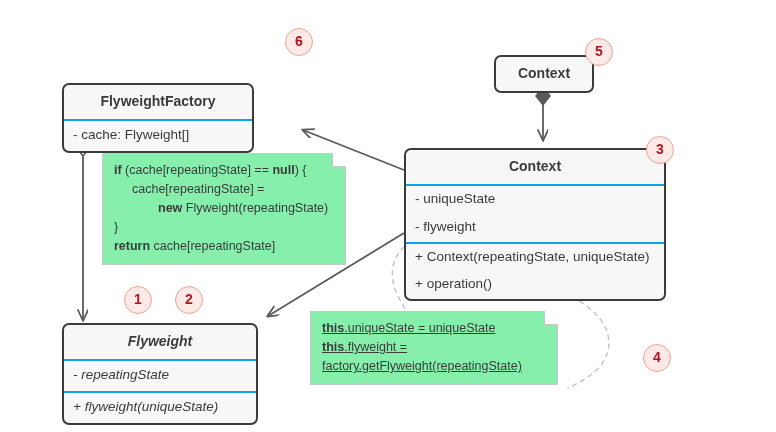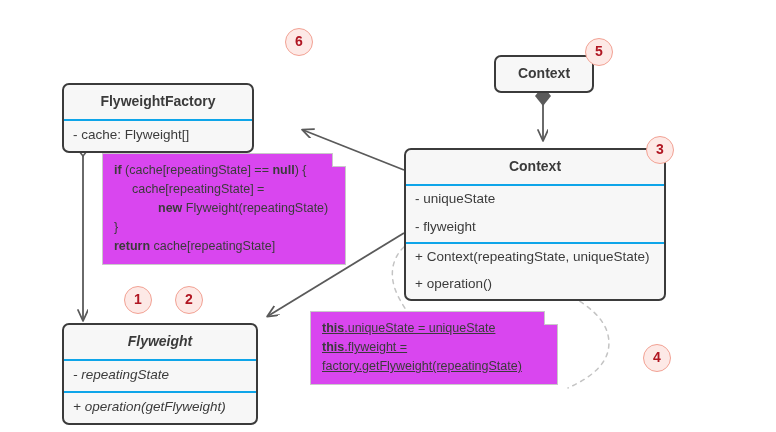--- a/index.html
+++ b/index.html
@@ -55,21 +55,21 @@
   }
   .uml .compact {
     padding-top: 4px;
     padding-bottom: 5px;
   }
 
   
   .note {
     position: absolute;
     box-sizing: border-box;
-    background: #d946ef;
+    background: #86efac;
     border: 1px solid #c9c9c9;
     font-size: 12.5px;
     color: #3b3b3b;
     line-height: 1.52;
     padding: 7px 10px 8px 11px;
     white-space: pre;
     z-index: 3;
   }
   .note .fold {
     position: absolute;
@@ -169,21 +169,21 @@
     <div class="row title">Context</div>
     <div class="row sep compact">- uniqueState</div>
     <div class="row compact">- flyweight</div>
     <div class="row sep compact">+ Context(repeatingState, uniqueState)</div>
     <div class="row compact">+ operation()</div>
   </div>
 
   <div class="uml" style="left:62px; top:323px; width:196px;font-style:italic;">
     <div class="row title">Flyweight</div>
     <div class="row sep">- repeatingState</div>
-    <div class="row sep">+ operation(getFlyweight)</div>
+    <div class="row sep">+ flyweight(uniqueState)</div>
   </div>
 
   <div class="note" style="left:102px; top:153px; width:244px;"><span class="fold"></span><span><b>if</b> (cache[repeatingState] == <b>null</b>) {
 <span class="ind1"></span>cache[repeatingState] =
 <span class="ind2"></span><b>new</b> Flyweight(repeatingState)
 }
 <b>return</b> cache[repeatingState]</span></div>
 
   <div class="note" style="left:310px; top:311px; width:248px;text-decoration:underline;"><span class="fold"></span><span><b>this</b>.uniqueState = uniqueState
 <b>this</b>.flyweight =

